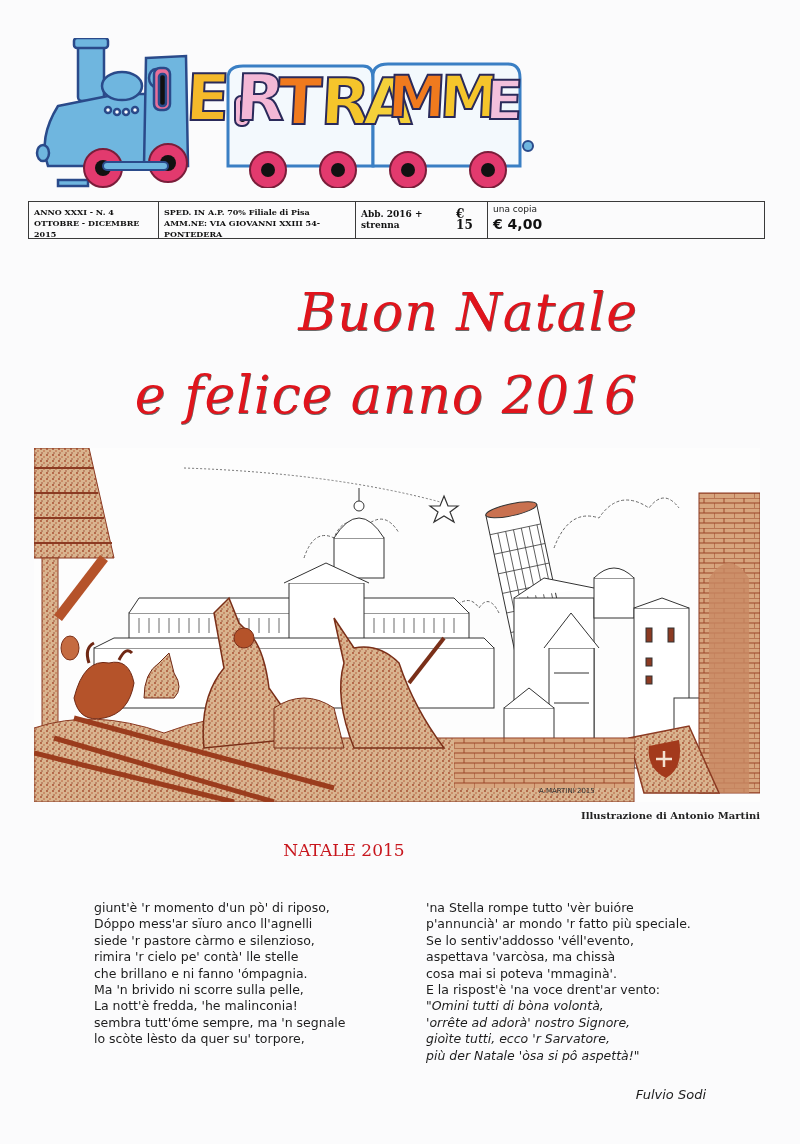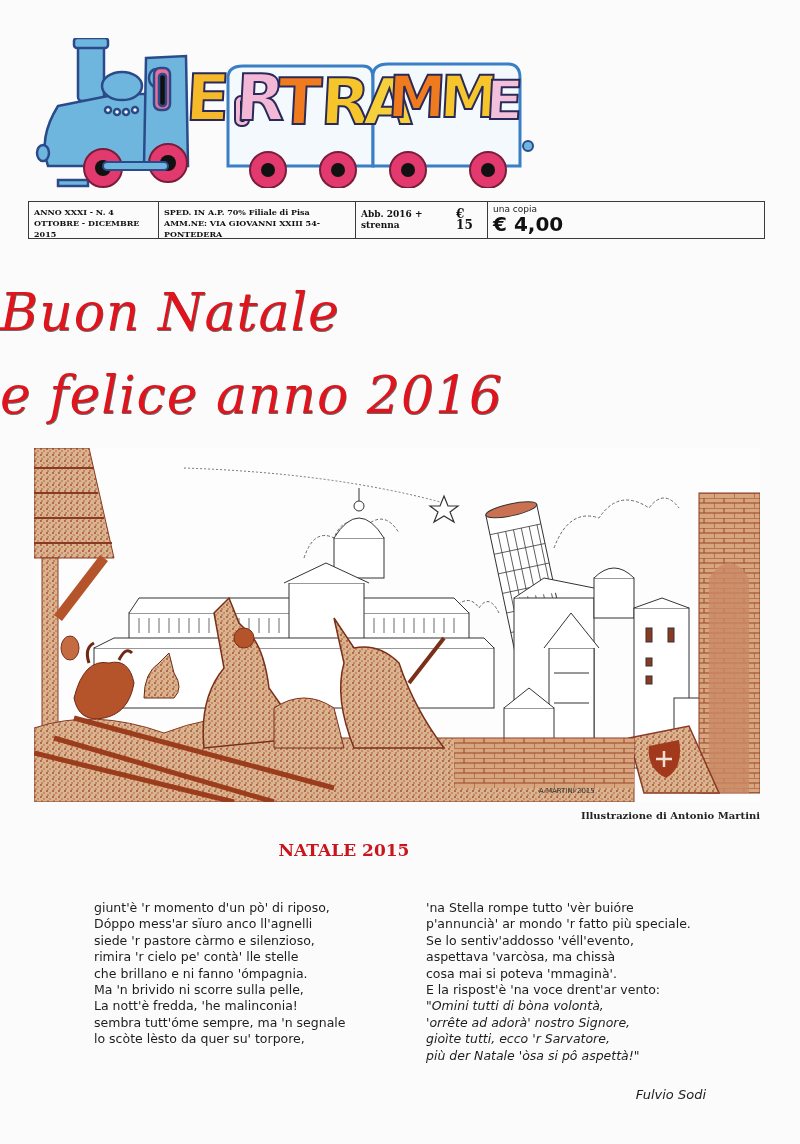--- a/index.html
+++ b/index.html
@@ -32,44 +32,44 @@
   .info-cell { border-right:1.5px solid #3a3a3a; padding:5px 4px 0 5px; box-sizing:border-box;
     font-size:8px; line-height:11px; color:#111; }
   .info-cell:last-child { border-right:none; }
   .c1 { width:185px; }
   .c2 { width:130px; }
   .c3 { width:197px; }
   .c4 { width:132px; display:flex; align-items:center; justify-content:flex-start; font-size:9px; padding-top:0; }
   .c4 .price-sm { margin-left:auto; font-size:12px; font-weight:bold; }
   .c5 { width:92px; padding-top:2px; }
   .c5 .copy-label { font-family:"DejaVu Sans", sans-serif; font-weight:normal; font-size:9px; color:#222; }
-  .c5 .copy-price { font-family:"DejaVu Sans", sans-serif; font-size:20px; line-height:18px; font-weight:bold; }
+  .c5 .copy-price { font-family:"DejaVu Sans", sans-serif; font-size:14px; line-height:18px; font-weight:bold; }
   
   .greeting {
-    position:absolute; left:0; width:638px; text-align:left;
+    position:absolute; left:0; width:638px; text-align:right;
     font-family:"DejaVu Serif", serif; font-style:italic;
     color:#e0141c; letter-spacing:1px;
     text-shadow:0.6px 0.6px 0 #6b6b6b;
   }
   .g1 { top:282px; font-size:52px; }
   .g2 { top:365px; font-size:52px; }
   
   .illustration {
     position:absolute; left:34px; top:448px; width:726px; height:354px;
     background:#fdfdfd; overflow:hidden;
   }
   .illustration svg { width:100%; height:100%; display:block; }
   .caption {
     position:absolute; right:40px; top:810px;
     font-family:"DejaVu Serif", serif; font-weight:bold; font-size:10px; color:#222;
   }
   
   .poem-title {
     position:absolute; left:0; width:688px; text-align:center; top:840px;
-    font-family:"DejaVu Serif", serif; font-weight:bold; font-size:17px; color:#c8161d;
+    font-family:"DejaVu Serif", serif; font-weight:normal; font-size:17px; color:#c8161d;
   }
   .poem-col {
     position:absolute; top:900px;
     font-family:"DejaVu Sans", sans-serif; font-size:12.5px; line-height:16.4px; color:#1d1d1d;
   }
   .poem-col .line { white-space:nowrap; display:block; }
   .poem-col .line.it { font-style:italic; }
   .col-left { left:94px; }
   .col-right { left:426px; }
   .author {

